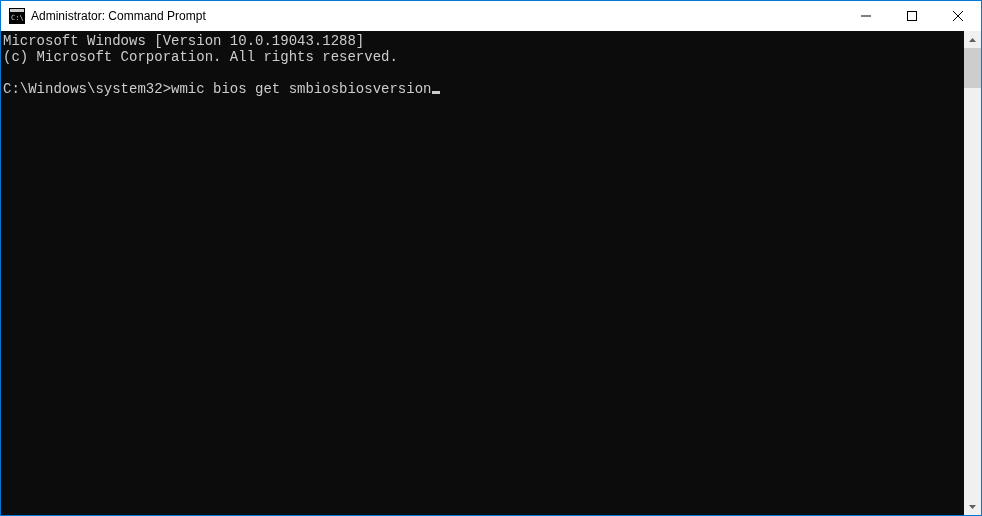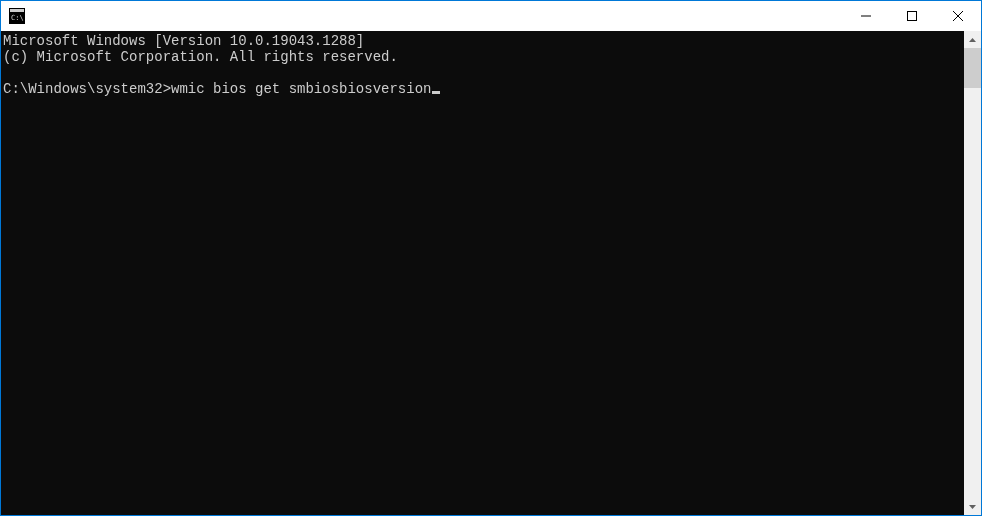--- a/index.html
+++ b/index.html
@@ -122,20 +122,21 @@
 
 <div class="window">
   <div class="titlebar">
     <span class="titlebar-icon">
       <svg width="16" height="16" viewBox="0 0 16 16">
         <rect x="0" y="0" width="16" height="16" fill="#000"></rect>
         <rect x="1" y="1" width="14" height="3" fill="#ccc"></rect>
         <text x="2" y="12" font-size="7" font-family="monospace" fill="#ccc">C:\</text>
       </svg>
     </span>
+    <span class="titlebar-title">Administrator: Command Prompt</span>
     <span class="titlebar-spacer"></span>
     <div class="win-controls">
       <div class="win-btn">
         <svg width="10" height="10" viewBox="0 0 10 10">
             <line x1="0" y1="5" x2="10" y2="5" stroke="#000" stroke-width="1"></line>
           </svg>
       </div>
       <div class="win-btn">
         <svg width="10" height="10" viewBox="0 0 10 10">
             <rect x="0.5" y="0.5" width="9" height="9" fill="none" stroke="#000" stroke-width="1"></rect>

